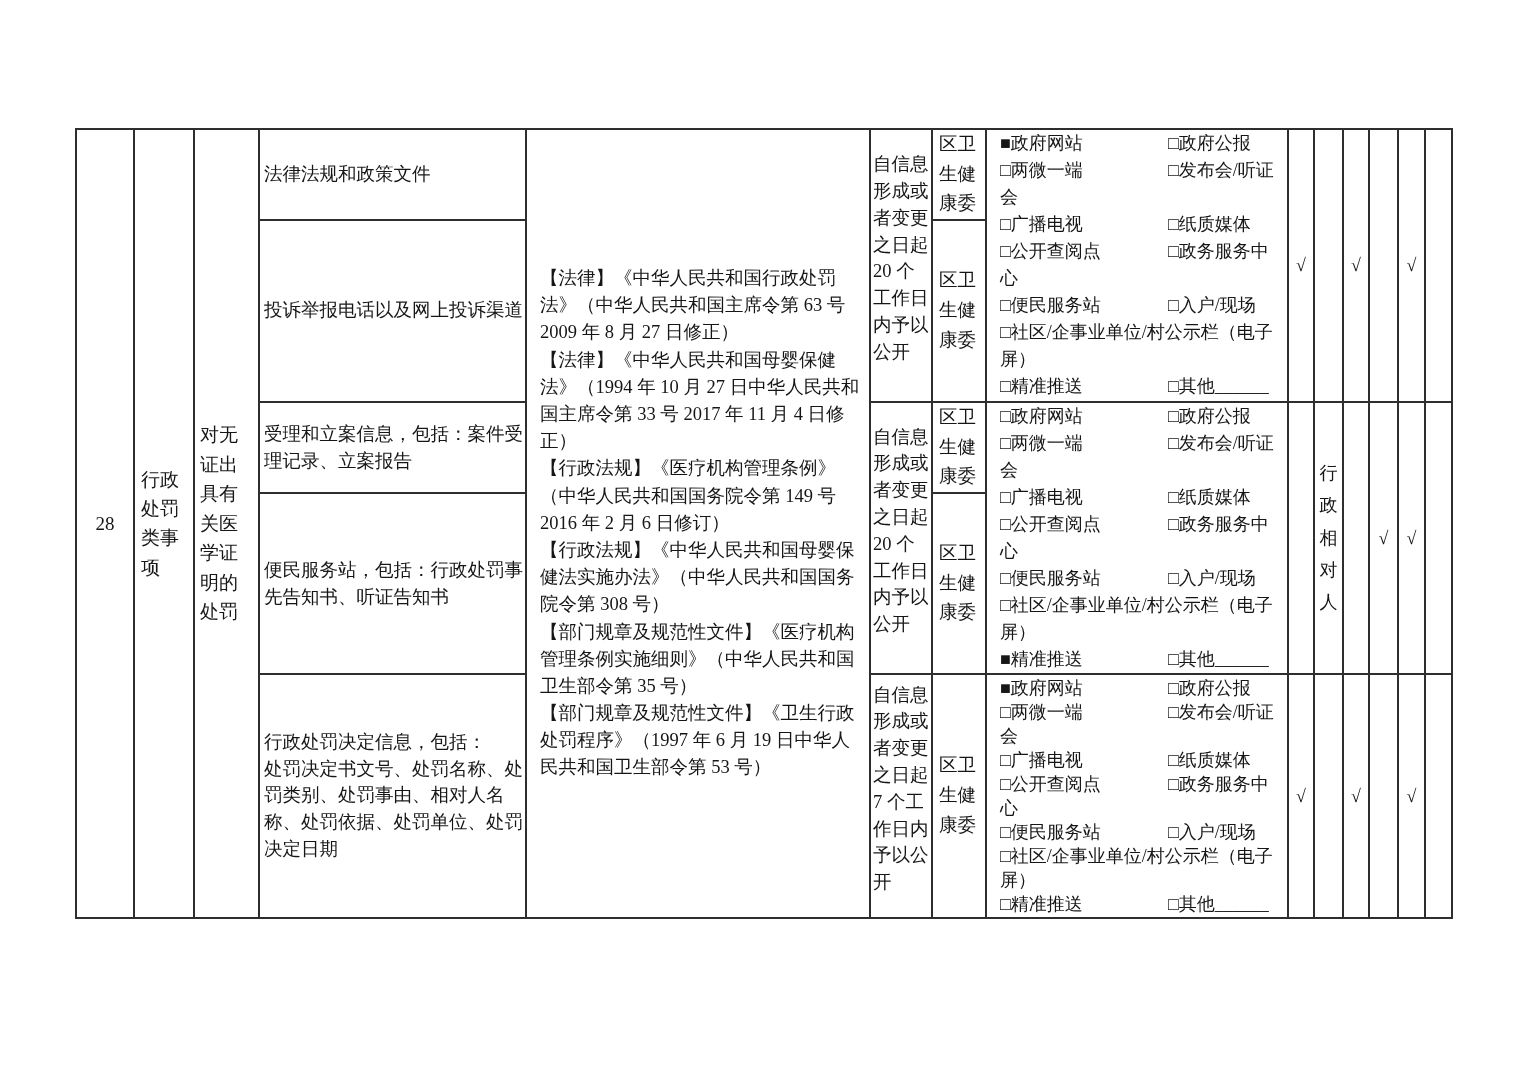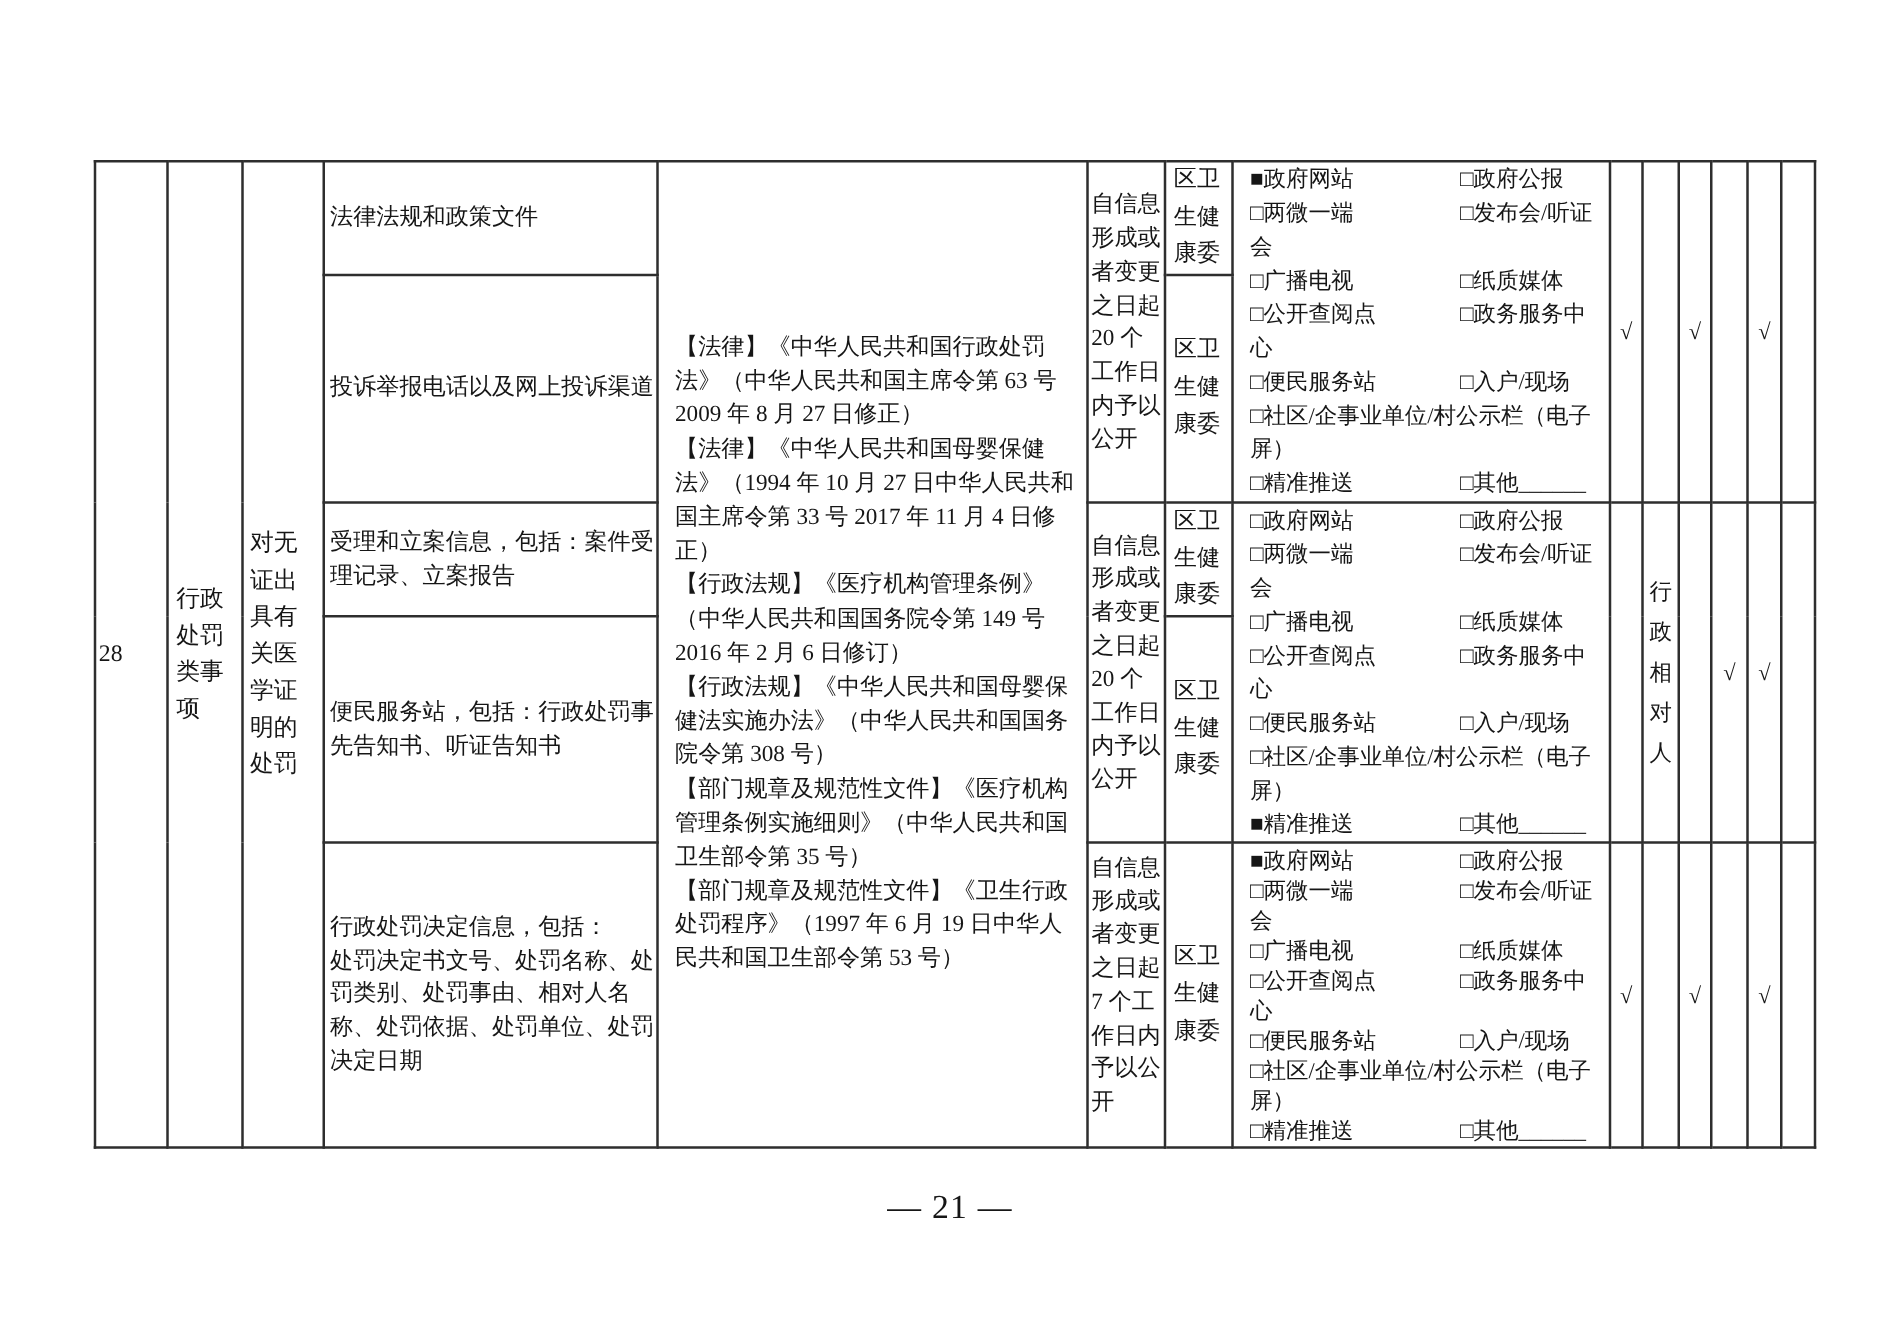--- a/index.html
+++ b/index.html
@@ -2,21 +2,21 @@
 <html><head>
 <meta charset="utf-8">
 <style>
   html,body{margin:0;padding:0;background:#e9e9e9;}
   .page{position:relative;width:1520px;height:1074px;background:#ffffff;overflow:hidden;
         font-family:"Liberation Serif","DejaVu Serif",serif;color:#161616;}
   .table-wrap{position:absolute;left:75px;top:128px;}
   table{border-collapse:collapse;table-layout:fixed;width:1376px;}
   td{border:2px solid #2e2e2e;vertical-align:middle;font-size:18.5px;line-height:1.45;
      padding:0 2px;overflow:hidden;font-family:Liberation Serif, serif;}
-  .c-seq{font-size:19px;}
+  .c-seq{text-align:center;font-size:19px;}
   .c-cat{padding:0 6px;font-size:19px;line-height:1.55;}
   .c-sub{padding:0 5px;font-size:19px;line-height:1.55;}
   .c-content{padding:0 0 0 4px;white-space:pre-line;}
   .c-legal{padding:0 3px 0 13px;white-space:pre-line;line-height:1.47;}
   .c-time{padding:0 1px 14px 2px;line-height:1.45;}
   .c-subj{padding:0 4px 0 6px;line-height:1.6;}
   .c-chan{padding:0 13px;font-size:18px;}
   .c-chan .chline{white-space:nowrap;line-height:27px;}
   .c-chan.tight .chline{line-height:24px;}
   .chl{display:inline-block;min-width:168px;}
@@ -169,14 +169,13 @@
         <td class="c-flag"></td>
         <td class="c-flag">√</td>
         <td class="c-flag"></td>
         <td class="c-flag">√</td>
         <td class="c-flag"></td>
       </tr>
     </tbody>
       </table>
   </div>
 
-  <div class="footer">— 21 —</div>
 </div>
 
 </body></html>

